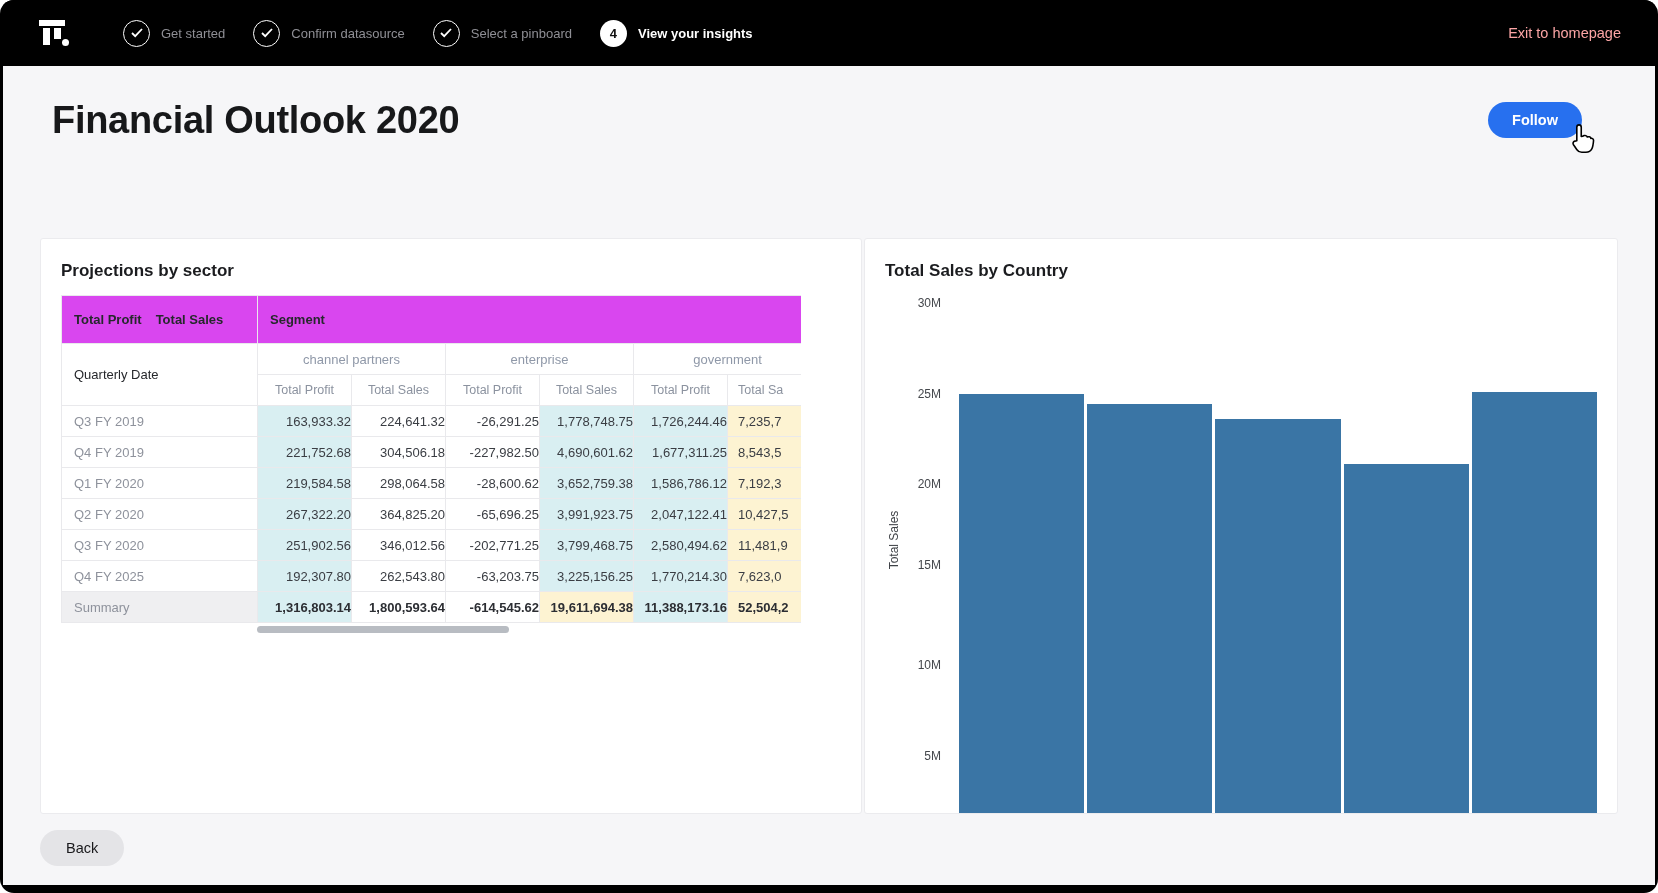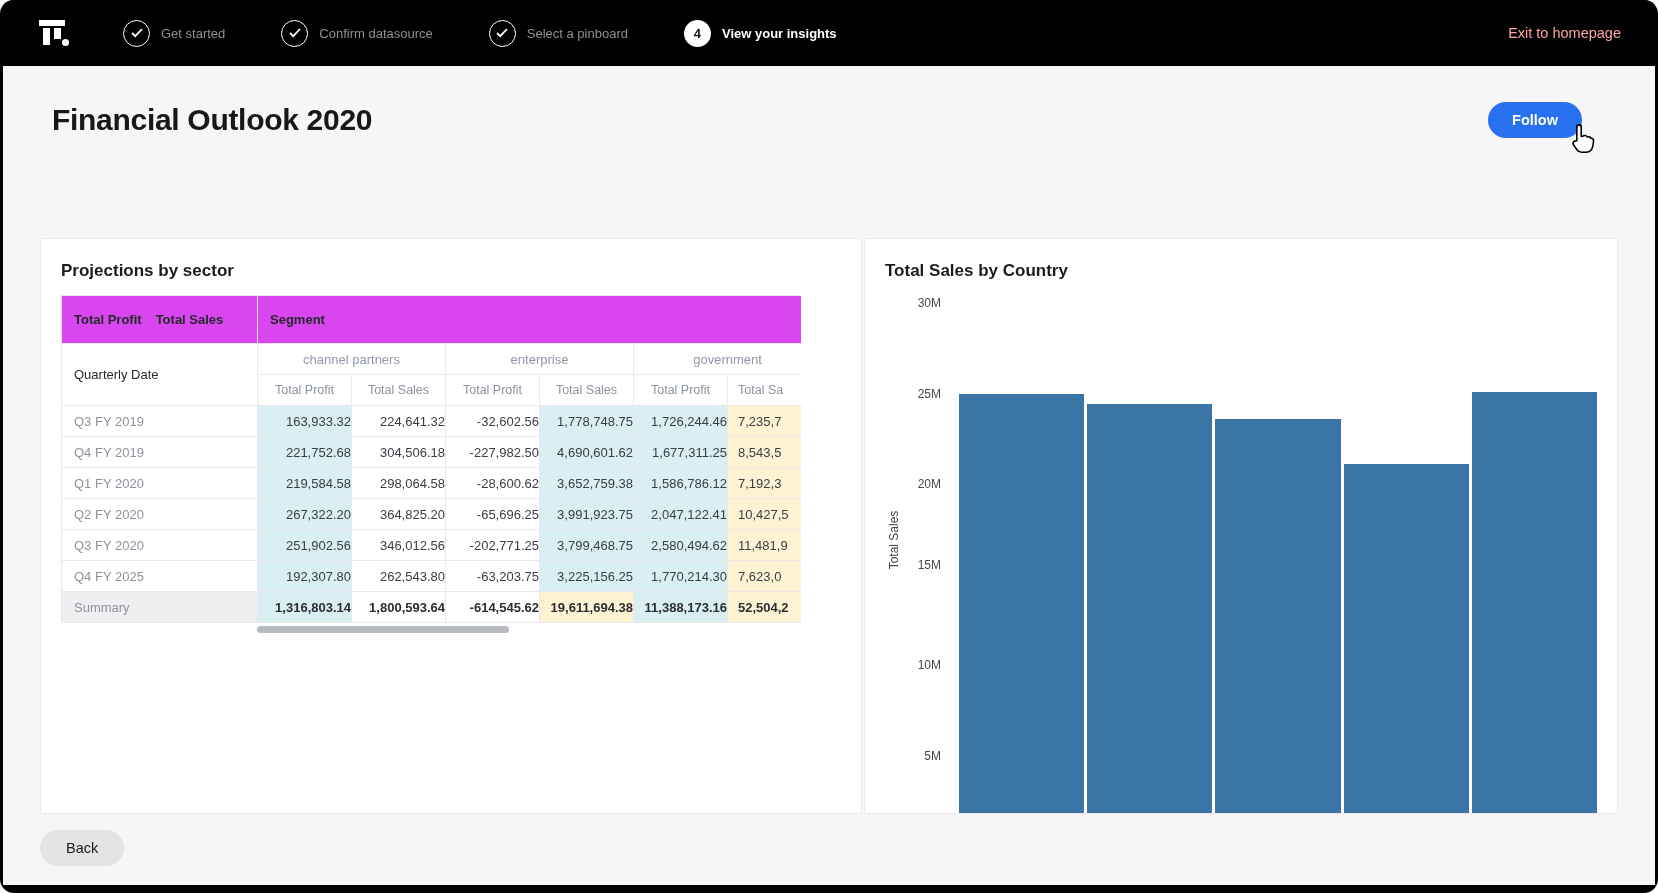--- a/index.html
+++ b/index.html
@@ -15,41 +15,41 @@
     padding: 0 3px;
   }
 
   
   .topbar {
     height: 66px; background: #000; color: #fff;
     display: flex; align-items: center;
     padding: 0 34px;
   }
   .logo { width: 36px; height: 36px; display:flex; align-items:center; }
-  .stepper { display: flex; align-items: center; gap: 56px; margin-left: 50px; }
+  .stepper { display: flex; align-items: center; gap: 28px; margin-left: 50px; }
   .step { display: flex; align-items: center; gap: 11px; cursor: default; }
   .circle {
     width: 27px; height: 27px; border-radius: 50%;
     display: flex; align-items: center; justify-content: center; flex: none;
   }
   .circle.done { border: 1.5px solid #fff; }
   .circle.done svg { width: 12px; height: 10px; }
   .circle.active { background: #fff; color: #111; font-size: 13px; font-weight: 700; }
   .slabel { font-size: 13px; color: #8f8f95; }
   .slabel.active { color: #fff; font-weight: 700; }
   .exit { margin-left: auto; color: #fca5a5; font-size: 14.5px; text-decoration: none; cursor: pointer; }
 
   
   .content {
     background: #f6f6f8; height: 819px;
     padding: 34px 37px 0;
     position: relative;
   }
   .page-head { display: flex; justify-content: space-between; align-items: center; height: 40px; margin: 0 12px 0 12px; }
-  h1.title { font-size: 30px; font-weight: 700; color: #17181a; letter-spacing: -0.3px; }
+  h1.title { font-size: 38px; font-weight: 700; color: #17181a; letter-spacing: -0.3px; }
 
   .follow-wrap { position: relative; margin-right: 24px; }
   .follow {
     background: #2770ef; color: #fff; border: none; border-radius: 18px;
     height: 36px; padding: 0 24px; font-size: 14.5px; font-weight: 600;
     font-family: inherit; cursor: pointer;
   }
   .cursor-icon { position: absolute; right: -14px; bottom: -18px; width: 30px; height: 32px; pointer-events: none; }
 
   
@@ -198,21 +198,21 @@
                   <th class="sub">Total Sales</th>
                   <th class="sub">Total Profit</th>
                   <th class="sub">Total Sales</th>
                   <th class="sub">Total Profit</th>
                   <th class="sub c6">Total Sa</th>
                 </tr>
                 <tr class="datarow">
                   <td class="rlabel">Q3 FY 2019</td>
                   <td class="num tint-cyan">163,933.32</td>
                   <td class="num ">224,641.32</td>
-                  <td class="num ">-32,602.56</td>
+                  <td class="num ">-26,291.25</td>
                   <td class="num tint-cyan">1,778,748.75</td>
                   <td class="num tint-cyan">1,726,244.46</td>
                   <td class="num tint-yellow c6">7,235,7</td>
                 </tr>
                 <tr class="datarow">
                   <td class="rlabel">Q4 FY 2019</td>
                   <td class="num tint-cyan">221,752.68</td>
                   <td class="num ">304,506.18</td>
                   <td class="num ">-227,982.50</td>
                   <td class="num tint-cyan">4,690,601.62</td>

